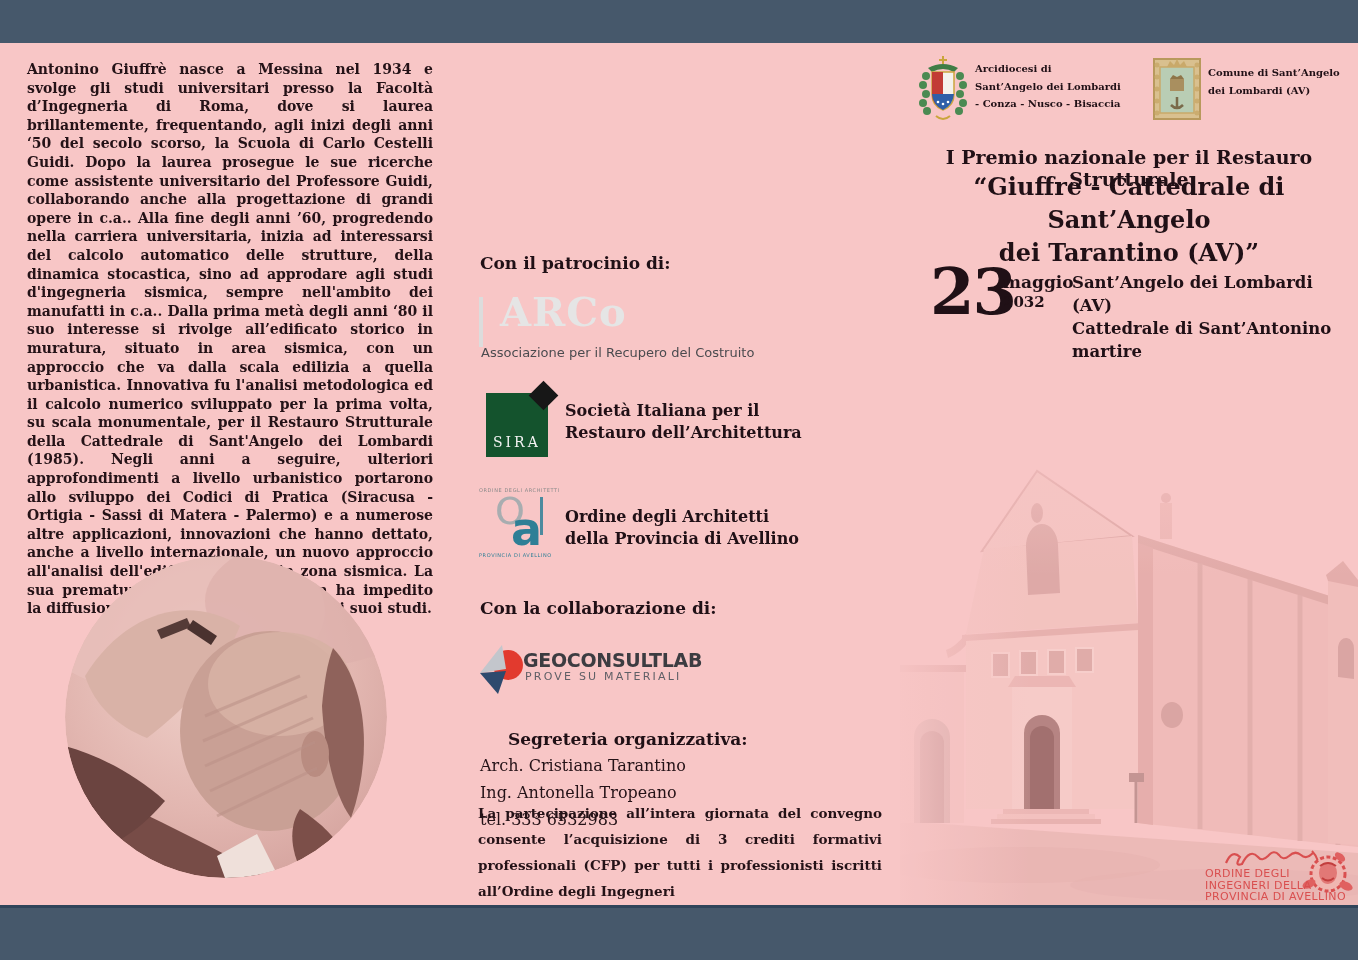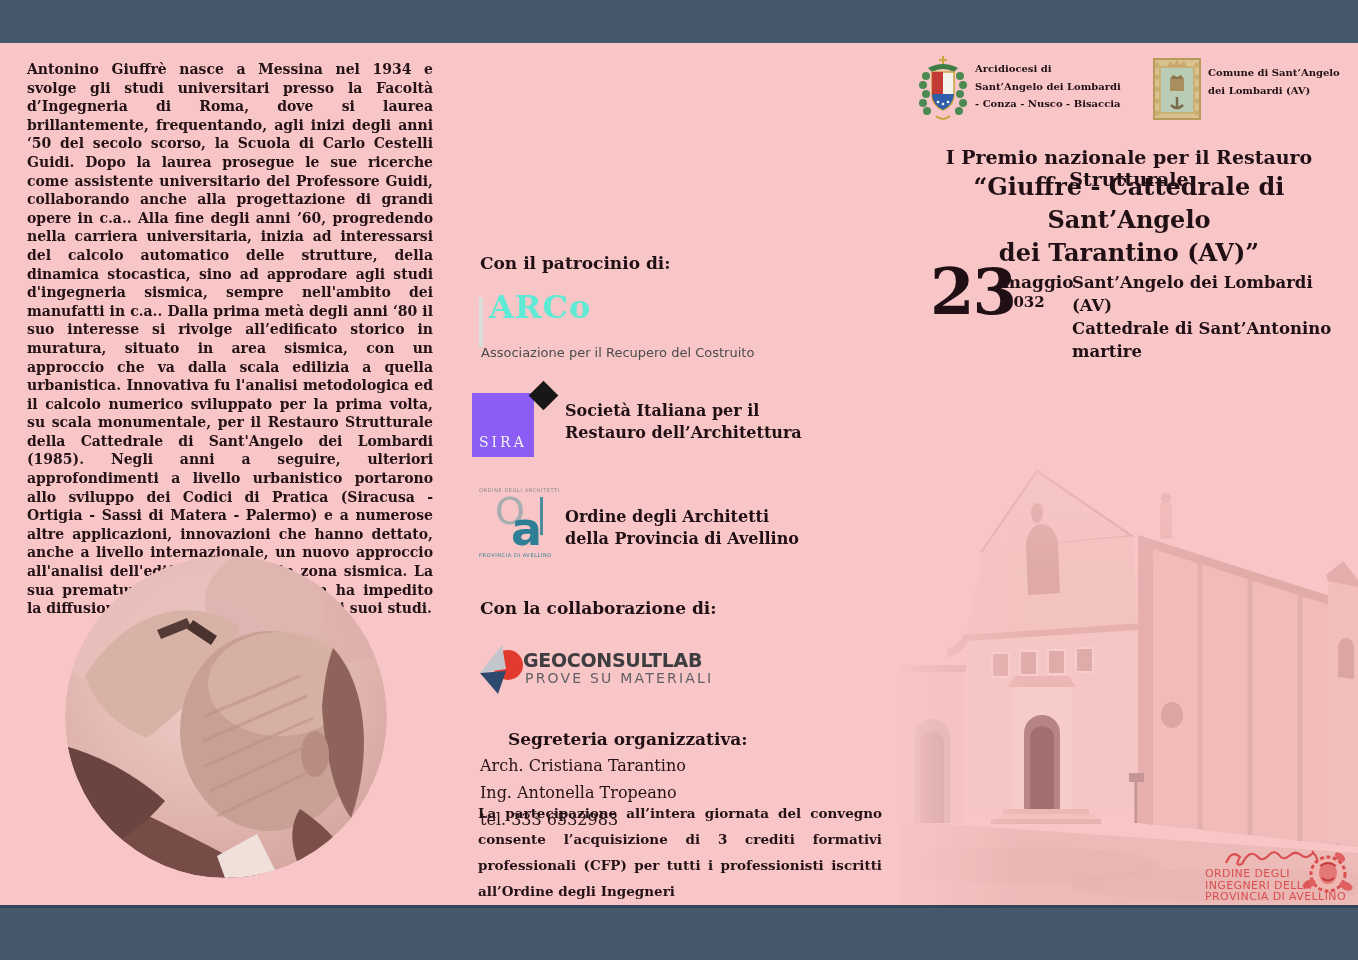--- a/index.html
+++ b/index.html
@@ -9,32 +9,32 @@
   .band.top{top:0;height:43px;border-bottom:3px solid #30445a;}
   .band.bottom{top:905px;height:55px;border-top:3px solid #30445a;}
   .sheet{position:absolute;left:0;top:43px;width:1358px;height:862px;background:#f8c6c6;}
   .abs{position:absolute;}
   
   .bio{left:27px;top:60px;width:406px;font-size:14px;font-weight:bold;line-height:18.6px;text-align:justify;color:#241217;}
   .portrait{left:65px;top:556px;width:322px;height:322px;border-radius:50%;overflow:hidden;}
   
   .mid-h{font-size:17px;font-weight:bold;color:#201016;}
   .arco-bar{left:479px;top:297px;width:4px;height:50px;background:#dcdcdc;}
-  .arco-word{left:489px;top:288px;font-size:32px;font-weight:bold;letter-spacing:1px;color:#5eead4;}
+  .arco-word{left:500px;top:288px;font-size:40px;font-weight:bold;letter-spacing:1px;color:#e5e5e5;}
   .arco-sub{left:481px;top:345px;font-size:13px;color:#4b4b4f;font-family:"DejaVu Sans",sans-serif;}
-  .sira-box{left:472px;top:393px;width:62px;height:64px;background:#8b5cf6;}
+  .sira-box{left:486px;top:393px;width:62px;height:64px;background:#14532d;}
   .sira-word{position:absolute;left:7px;bottom:7px;color:#f3f3f3;font-size:14px;letter-spacing:3px;font-family:"DejaVu Serif",serif;}
   .sira-diamond{left:533px;top:385px;width:21px;height:21px;background:#171717;transform:rotate(45deg);}
   .logo-label{font-size:16px;font-weight:bold;color:#201016;line-height:22px;}
   .oa-micro{font-family:"DejaVu Sans",sans-serif;font-size:5px;letter-spacing:.6px;}
   .oa-O{left:495px;top:492px;font-size:38px;color:#a8adb0;font-family:"DejaVu Sans",sans-serif;line-height:1;}
   .oa-bar{left:540px;top:497px;width:3px;height:38px;background:#2e7f96;opacity:.85;}
   .oa-a{left:511px;top:506px;font-size:46px;font-weight:bold;color:#2e7f96;font-family:"DejaVu Sans",sans-serif;line-height:1;}
   .geo-word{left:523px;top:649px;font-size:19px;font-weight:800;letter-spacing:-.3px;color:#3c3c41;font-family:"DejaVu Sans",sans-serif;}
-  .geo-sub{left:525px;top:670px;font-size:14px;letter-spacing:2.2px;color:#5f5f66;font-family:"DejaVu Sans",sans-serif;}
+  .geo-sub{left:525px;top:670px;font-size:11px;letter-spacing:2.2px;color:#5f5f66;font-family:"DejaVu Sans",sans-serif;}
   .sec-line{font-size:16px;color:#241217;}
   .cfp{left:478px;top:800px;width:404px;font-size:13.5px;font-weight:bold;line-height:26px;text-align:justify;color:#241217;}
   
   .crest-txt{font-size:10px;font-weight:bold;line-height:17.5px;color:#201016;}
   .title1{left:900px;top:146px;width:458px;text-align:center;font-size:19px;font-weight:bold;color:#201016;}
   .title2{left:900px;top:170px;width:458px;text-align:center;font-size:24px;font-weight:bold;line-height:33px;color:#201016;}
   .day{left:930px;top:260px;font-size:64px;font-weight:bold;letter-spacing:-2px;line-height:1;color:#201016;}
   .month{left:1003px;top:272px;font-size:17px;font-weight:bold;color:#201016;}
   .year{left:1003px;top:293px;font-size:15px;font-weight:bold;color:#201016;}
   .venue{left:1072px;top:271px;font-size:16.5px;font-weight:bold;line-height:23px;color:#201016;}

